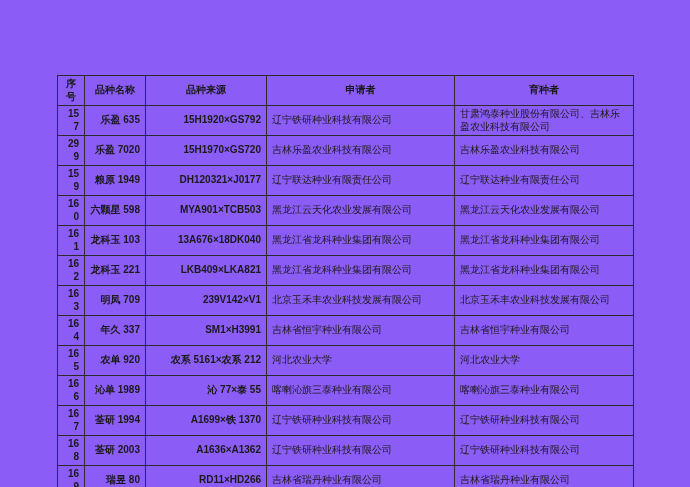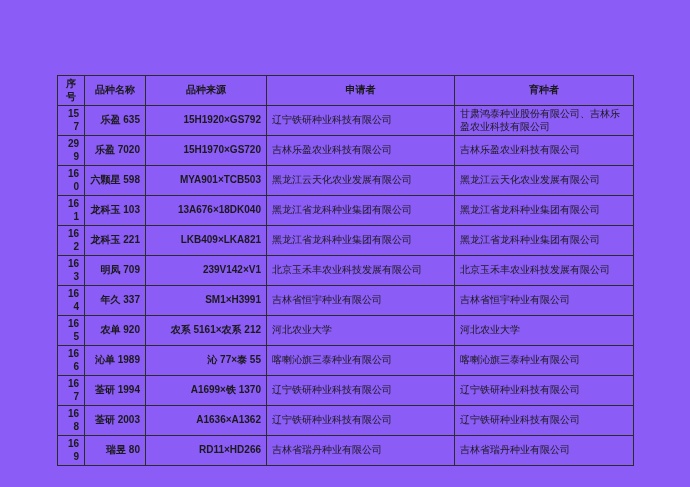--- a/index.html
+++ b/index.html
@@ -97,20 +97,27 @@
           <td class="cell-breeder">甘肃鸿泰种业股份有限公司、吉林乐盈农业科技有限公司</td>
         </tr>
         <tr>
           <td class="cell-num">299</td>
           <td class="cell-name">乐盈 7020</td>
           <td class="cell-source">15H1970×GS720</td>
           <td class="cell-applicant">吉林乐盈农业科技有限公司</td>
           <td class="cell-breeder">吉林乐盈农业科技有限公司</td>
         </tr>
         <tr>
+          <td class="cell-num">159</td>
+          <td class="cell-name">粮原 1949</td>
+          <td class="cell-source">DH120321×J0177</td>
+          <td class="cell-applicant">辽宁联达种业有限责任公司</td>
+          <td class="cell-breeder">辽宁联达种业有限责任公司</td>
+        </tr>
+        <tr>
           <td class="cell-num">160</td>
           <td class="cell-name">六颗星 598</td>
           <td class="cell-source">MYA901×TCB503</td>
           <td class="cell-applicant">黑龙江云天化农业发展有限公司</td>
           <td class="cell-breeder">黑龙江云天化农业发展有限公司</td>
         </tr>
         <tr>
           <td class="cell-num">161</td>
           <td class="cell-name">龙科玉 103</td>
           <td class="cell-source">13A676×18DK040</td>

